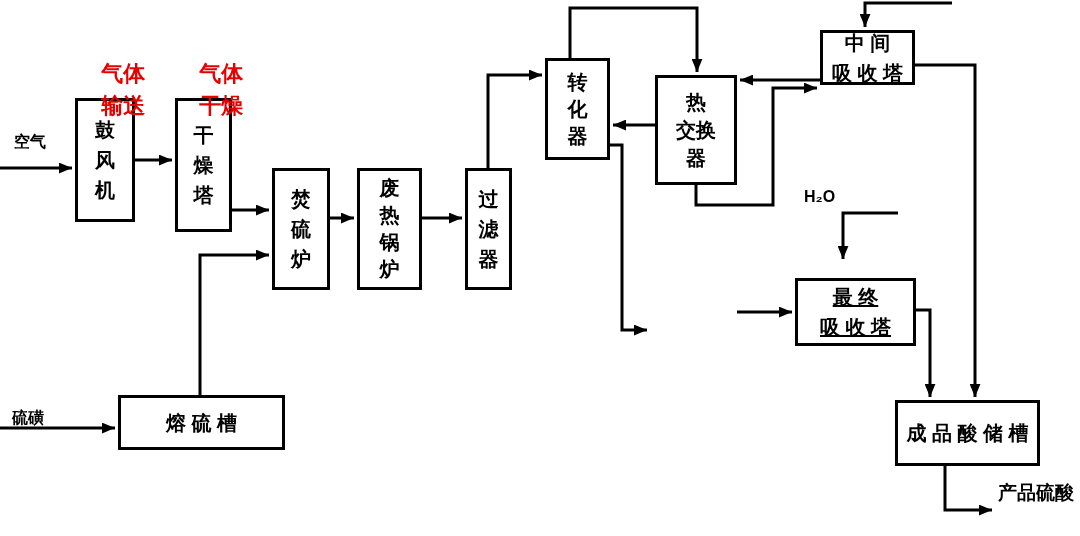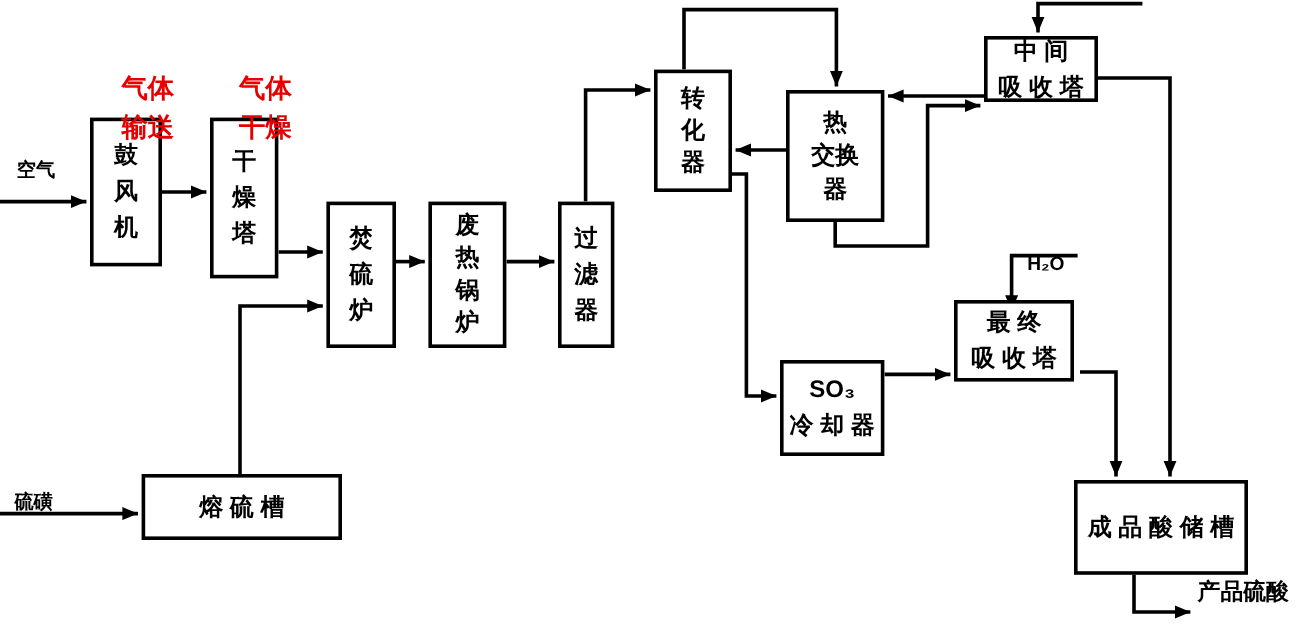--- a/index.html
+++ b/index.html
@@ -65,21 +65,21 @@
     <span>气体</span>
     <span>干燥</span>
   </div>
   <div class="red-note" style="left:76px;top:26px;width:70px;">
     <span>气体</span>
     <span>输送</span>
   </div>
 
   <div class="stream-label" style="left:14px;top:132px;">空气</div>
   <div class="stream-label" style="left:12px;top:408px;">硫磺</div>
-  <div class="stream-label" style="left:856px;top:188px;margin-top:24px;">H₂O</div>
+  <div class="stream-label" style="left:804px;top:188px;">H₂O</div>
   <div class="stream-label" style="left:998px;top:480px;font-size:19px;">产品硫酸</div>
 
   <div class="node" style="left:75px;top:98px;width:60px;height:124px;">
     <span>鼓</span>
     <span>风</span>
     <span>机</span>
   </div>
 
   <div class="node" style="left:175px;top:98px;width:57px;height:134px;">
     <span>干</span>
@@ -116,31 +116,27 @@
     <span>热</span>
     <span>交换</span>
     <span>器</span>
   </div>
 
   <div class="node" style="left:820px;top:30px;width:95px;height:55px;">
     <span>中 间</span>
     <span>吸 收 塔</span>
   </div>
 
-  <div class="node" style="left:650px;top:300px;width:87px;height:80px;">
-    <span>SO₃</span>
-    <span>冷 却 器</span>
-  </div>
 
-  <div class="node" style="left:795px;top:250px;width:100px;height:68px;">
+  <div class="node" style="left:795px;top:278px;width:121px;height:68px;text-decoration:underline;">
     <span>最 终</span>
     <span>吸 收 塔</span>
   </div>
 
-  <div class="node" style="left:895px;top:400px;width:145px;height:79px;">
+  <div class="node" style="left:895px;top:400px;width:145px;height:66px;">
     <span>成 品 酸 储 槽</span>
   </div>
 
   <div class="node" style="left:118px;top:395px;width:167px;height:55px;">
     <span>熔 硫 槽</span>
   </div>
 
 </div>
 
 </body></html>

